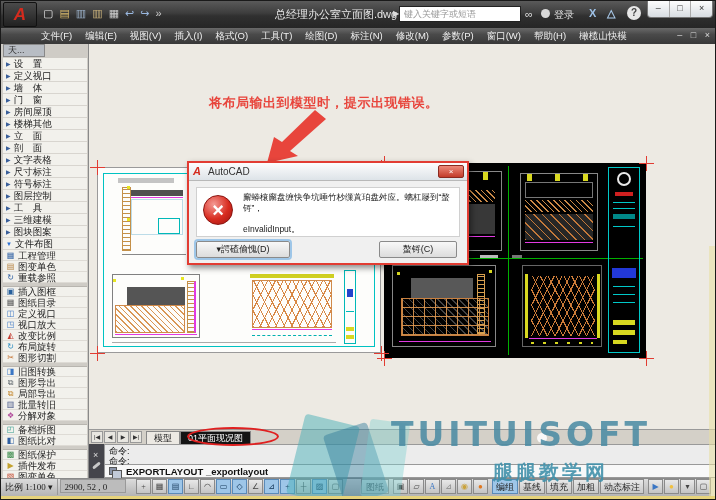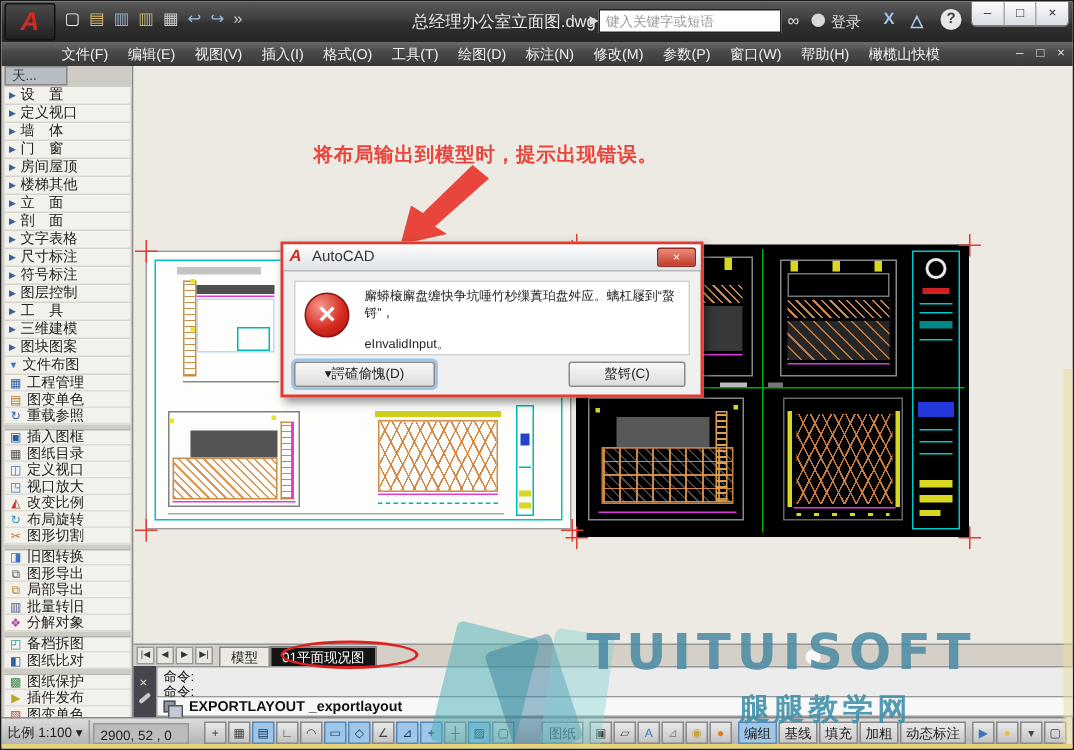--- a/index.html
+++ b/index.html
@@ -111,21 +111,21 @@
   .cmd-wrench{position:absolute;left:3px;top:20px;width:9px;height:3px;background:#c8c8c8;
     border-radius:2px;transform:rotate(-40deg);}
   .cmdhist{left:15px;top:0;width:613px;height:21px;background:#ececec;border:1px solid #999;
     font-size:9px;color:#111;line-height:10px;padding:1px 0 0 4px;}
   .cmdline{left:15px;top:21px;width:613px;height:13px;background:#f8f8f8;border:1px solid #999;
     border-top:none;display:flex;align-items:center;}
   .cmd-ico{width:8px;height:8px;margin:0 3px 0 4px;background:#8a94a8;border:1px solid #555;position:relative;}
   .cmd-ico::after{content:"";position:absolute;left:2px;top:2px;width:8px;height:8px;background:#c2cad8;border:1px solid #555;}
   .cmd-text{font-size:9.5px;font-weight:bold;color:#111;margin-left:6px;}
   .statusbar{left:0;top:477px;width:710px;height:18px;background:linear-gradient(#dcdcdc,#b4b4b4);
-    border-top:1px solid #8a8a8a;display:flex;align-items:flex-end;font-size:9px;color:#222;}
+    border-top:1px solid #8a8a8a;display:flex;align-items:flex-start;font-size:9px;color:#222;font-family:Liberation Serif, serif;}
   .scalebtn{padding:0 4px;height:16px;line-height:16px;border-right:1px solid #999;white-space:nowrap;}
   .coords{width:86px;height:14px;line-height:14px;background:#bcbcbc;border:1px solid #999;
     margin-left:2px;padding-left:4px;color:#222;}
   .toggles{display:flex;gap:1px;margin-left:10px;}
   .tgl{width:15px;height:15px;background:linear-gradient(#e8e8e8,#c4c4c4);border:1px solid #8a8a8a;
     font-size:8px;text-align:center;line-height:14px;color:#444;}
   .tgl.active{background:#9ec6e8;border-color:#5a8ab8;color:#135;}
   .paperbtn{margin-left:18px;padding:0 4px;height:15px;line-height:14px;background:linear-gradient(#e8e8e8,#c4c4c4);
     border:1px solid #8a8a8a;white-space:nowrap;}
   .ricons{display:flex;gap:1px;margin-left:4px;}

